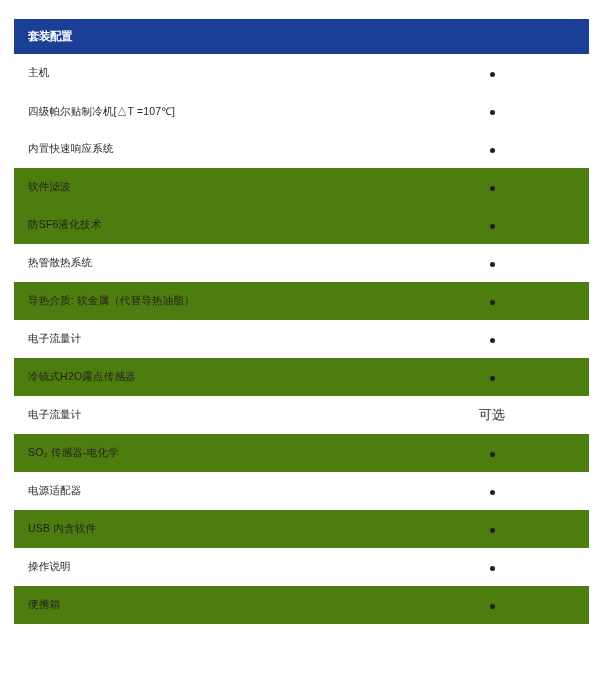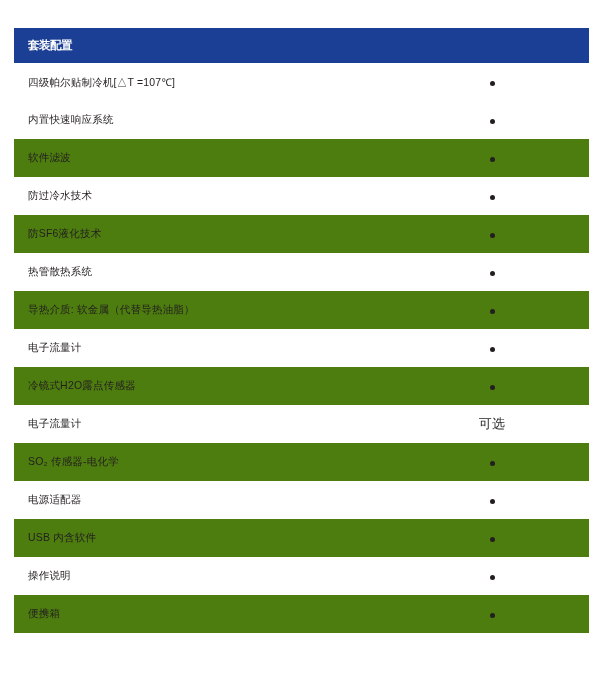--- a/index.html
+++ b/index.html
@@ -10,21 +10,21 @@
     width: 603px;
     height: 675px;
     background: #ffffff;
     font-family: "Liberation Sans", sans-serif;
     color: #231f20;
     overflow: hidden;
   }
   .config-table {
     position: absolute;
     left: 14px;
-    top: 28px;
+    top: 19px;
     width: 575px;
     border-collapse: collapse;
     table-layout: fixed;
   }
   .config-table .head-row th {
     background: #1b3f94;
     color: #ffffff;
     font-size: 11.5px;
     font-weight: bold;
     text-align: left;
@@ -70,33 +70,33 @@
 
 <table class="config-table">
   <thead>
     <tr class="head-row">
       <th>套装配置</th>
       <th class="mark-head"></th>
     </tr>
   </thead>
   <tbody>
       <tr class="row-plain">
+        <td>主机</td>
+        <td class="mark-cell"><span class="dot"></span></td>
+      </tr>
+      <tr class="row-plain">
         <td>四级帕尔贴制冷机[△T =107℃]</td>
         <td class="mark-cell"><span class="dot"></span></td>
       </tr>
       <tr class="row-plain">
         <td>内置快速响应系统</td>
         <td class="mark-cell"><span class="dot"></span></td>
       </tr>
       <tr class="row-alt">
         <td>软件滤波</td>
-        <td class="mark-cell"><span class="dot"></span></td>
-      </tr>
-      <tr class="row-plain">
-        <td>防过冷水技术</td>
         <td class="mark-cell"><span class="dot"></span></td>
       </tr>
       <tr class="row-alt">
         <td>防SF6液化技术</td>
         <td class="mark-cell"><span class="dot"></span></td>
       </tr>
       <tr class="row-plain">
         <td>热管散热系统</td>
         <td class="mark-cell"><span class="dot"></span></td>
       </tr>

